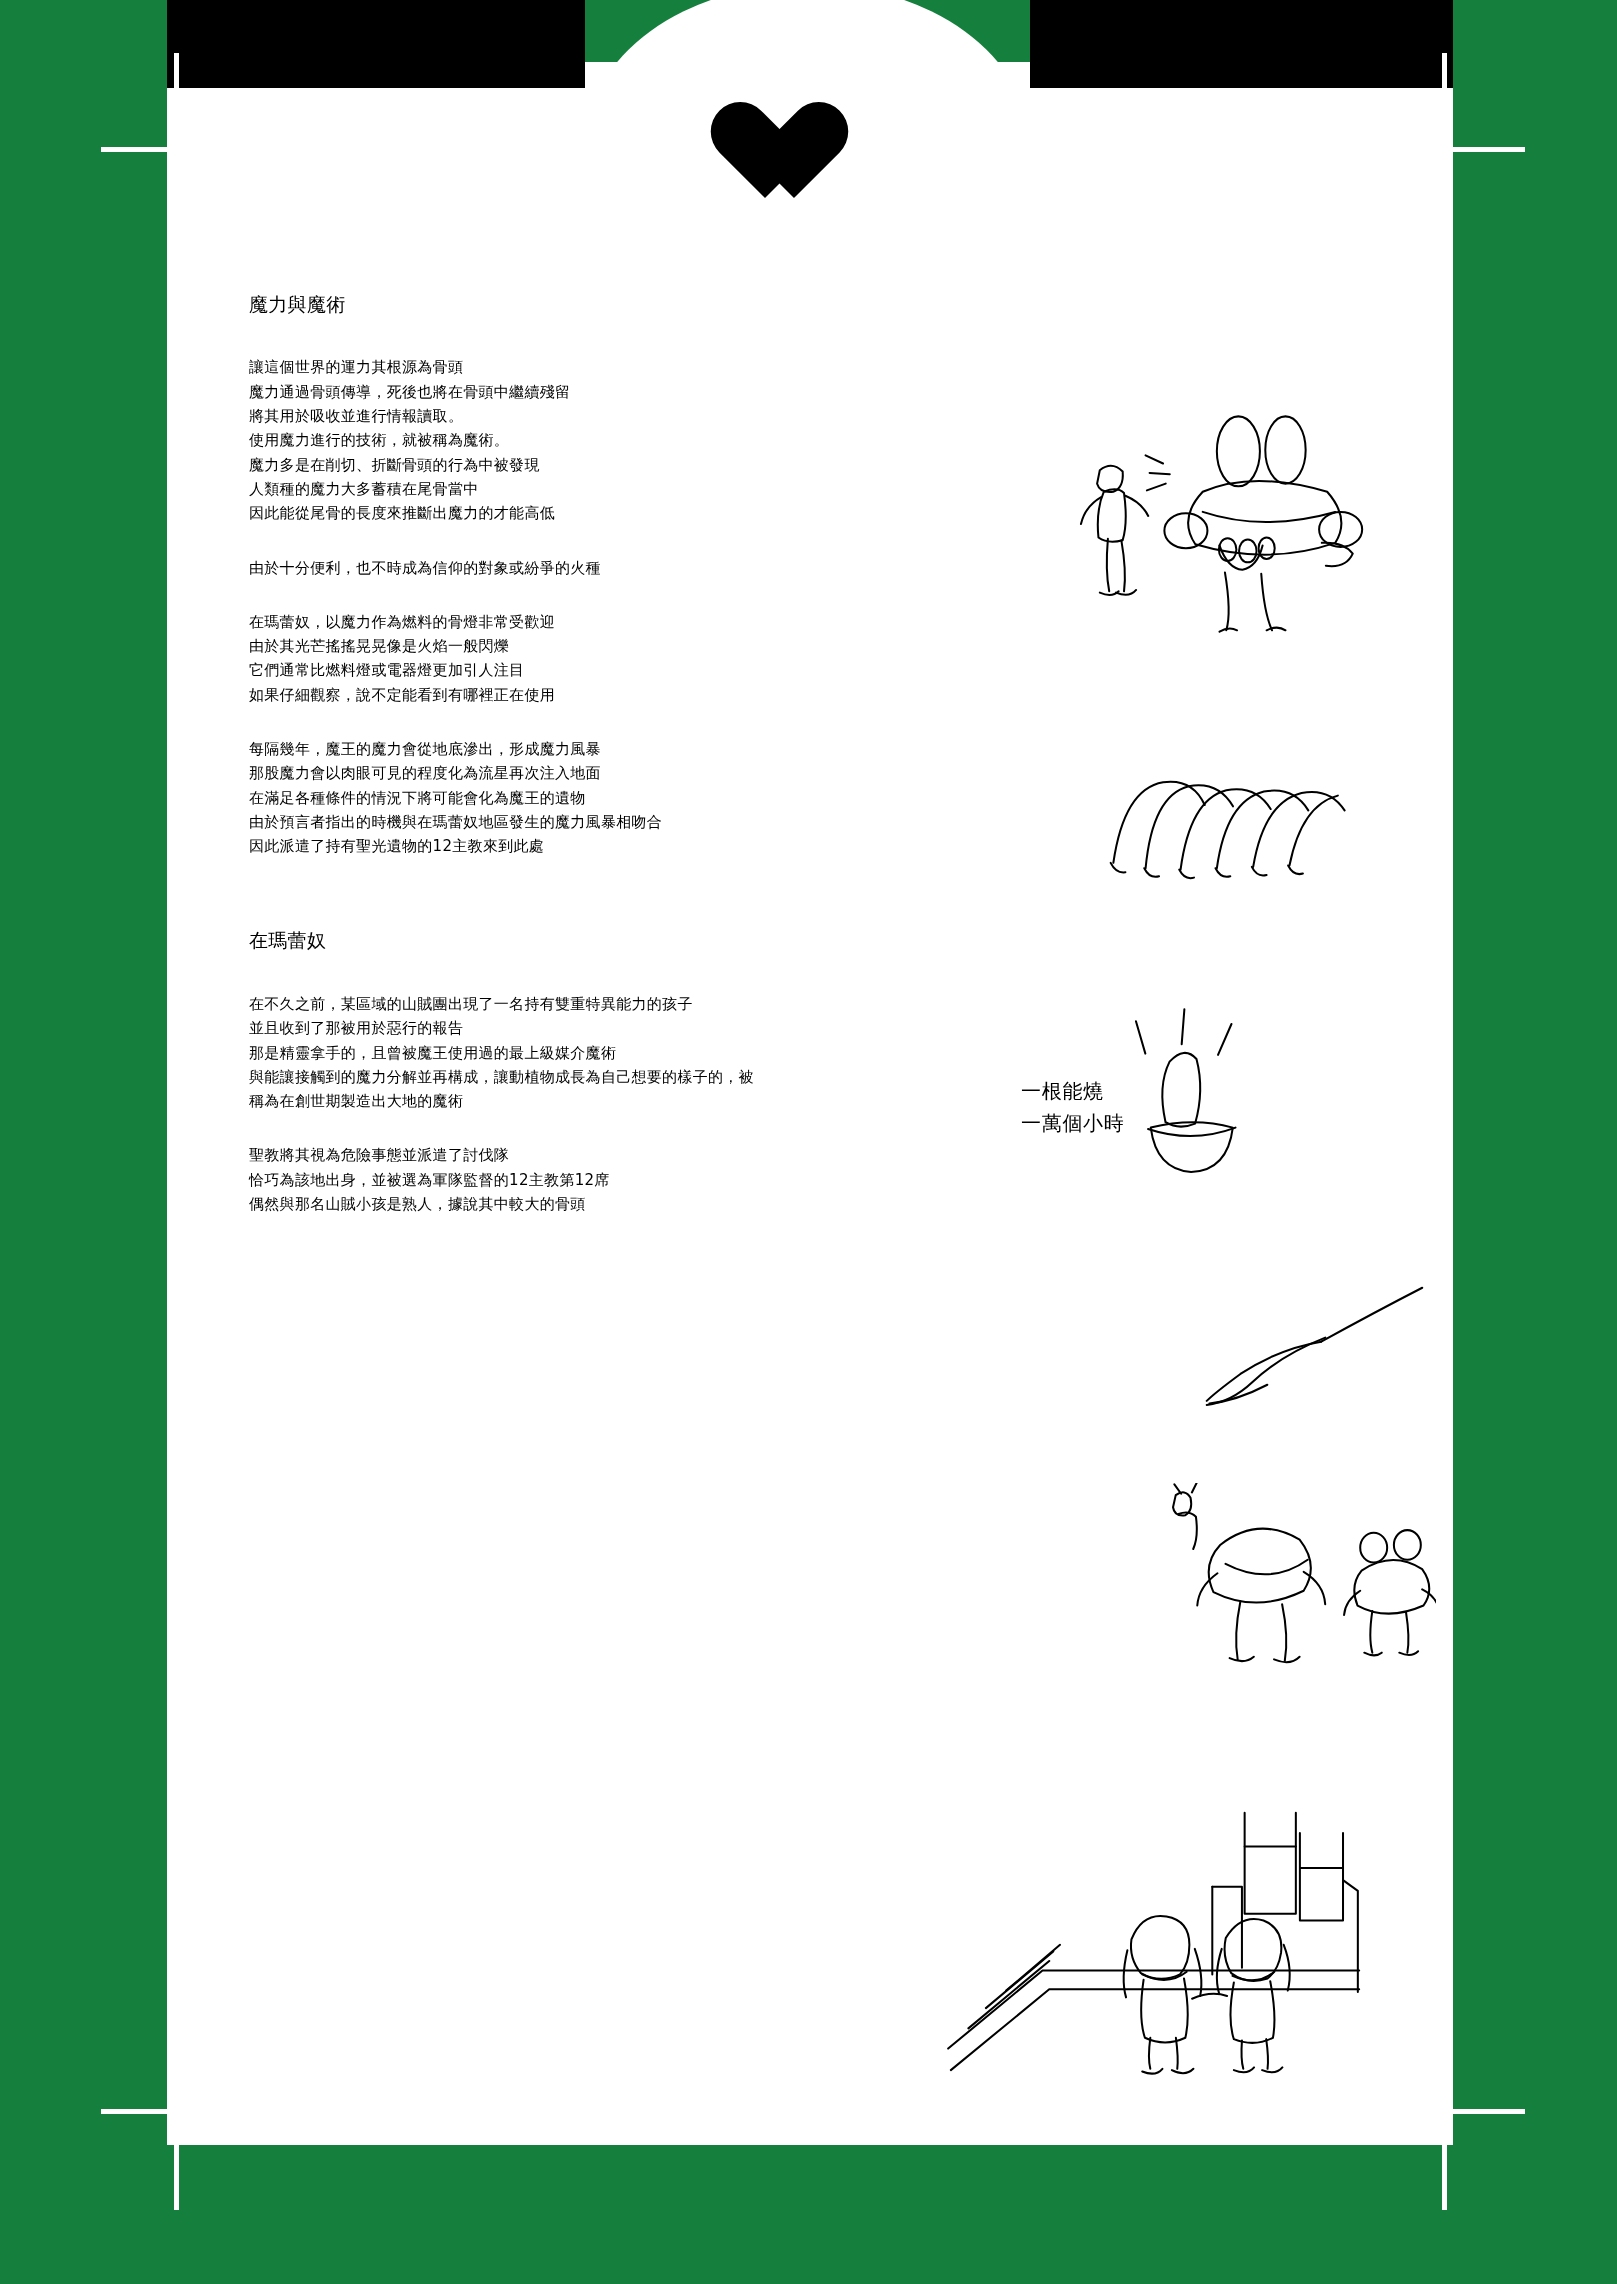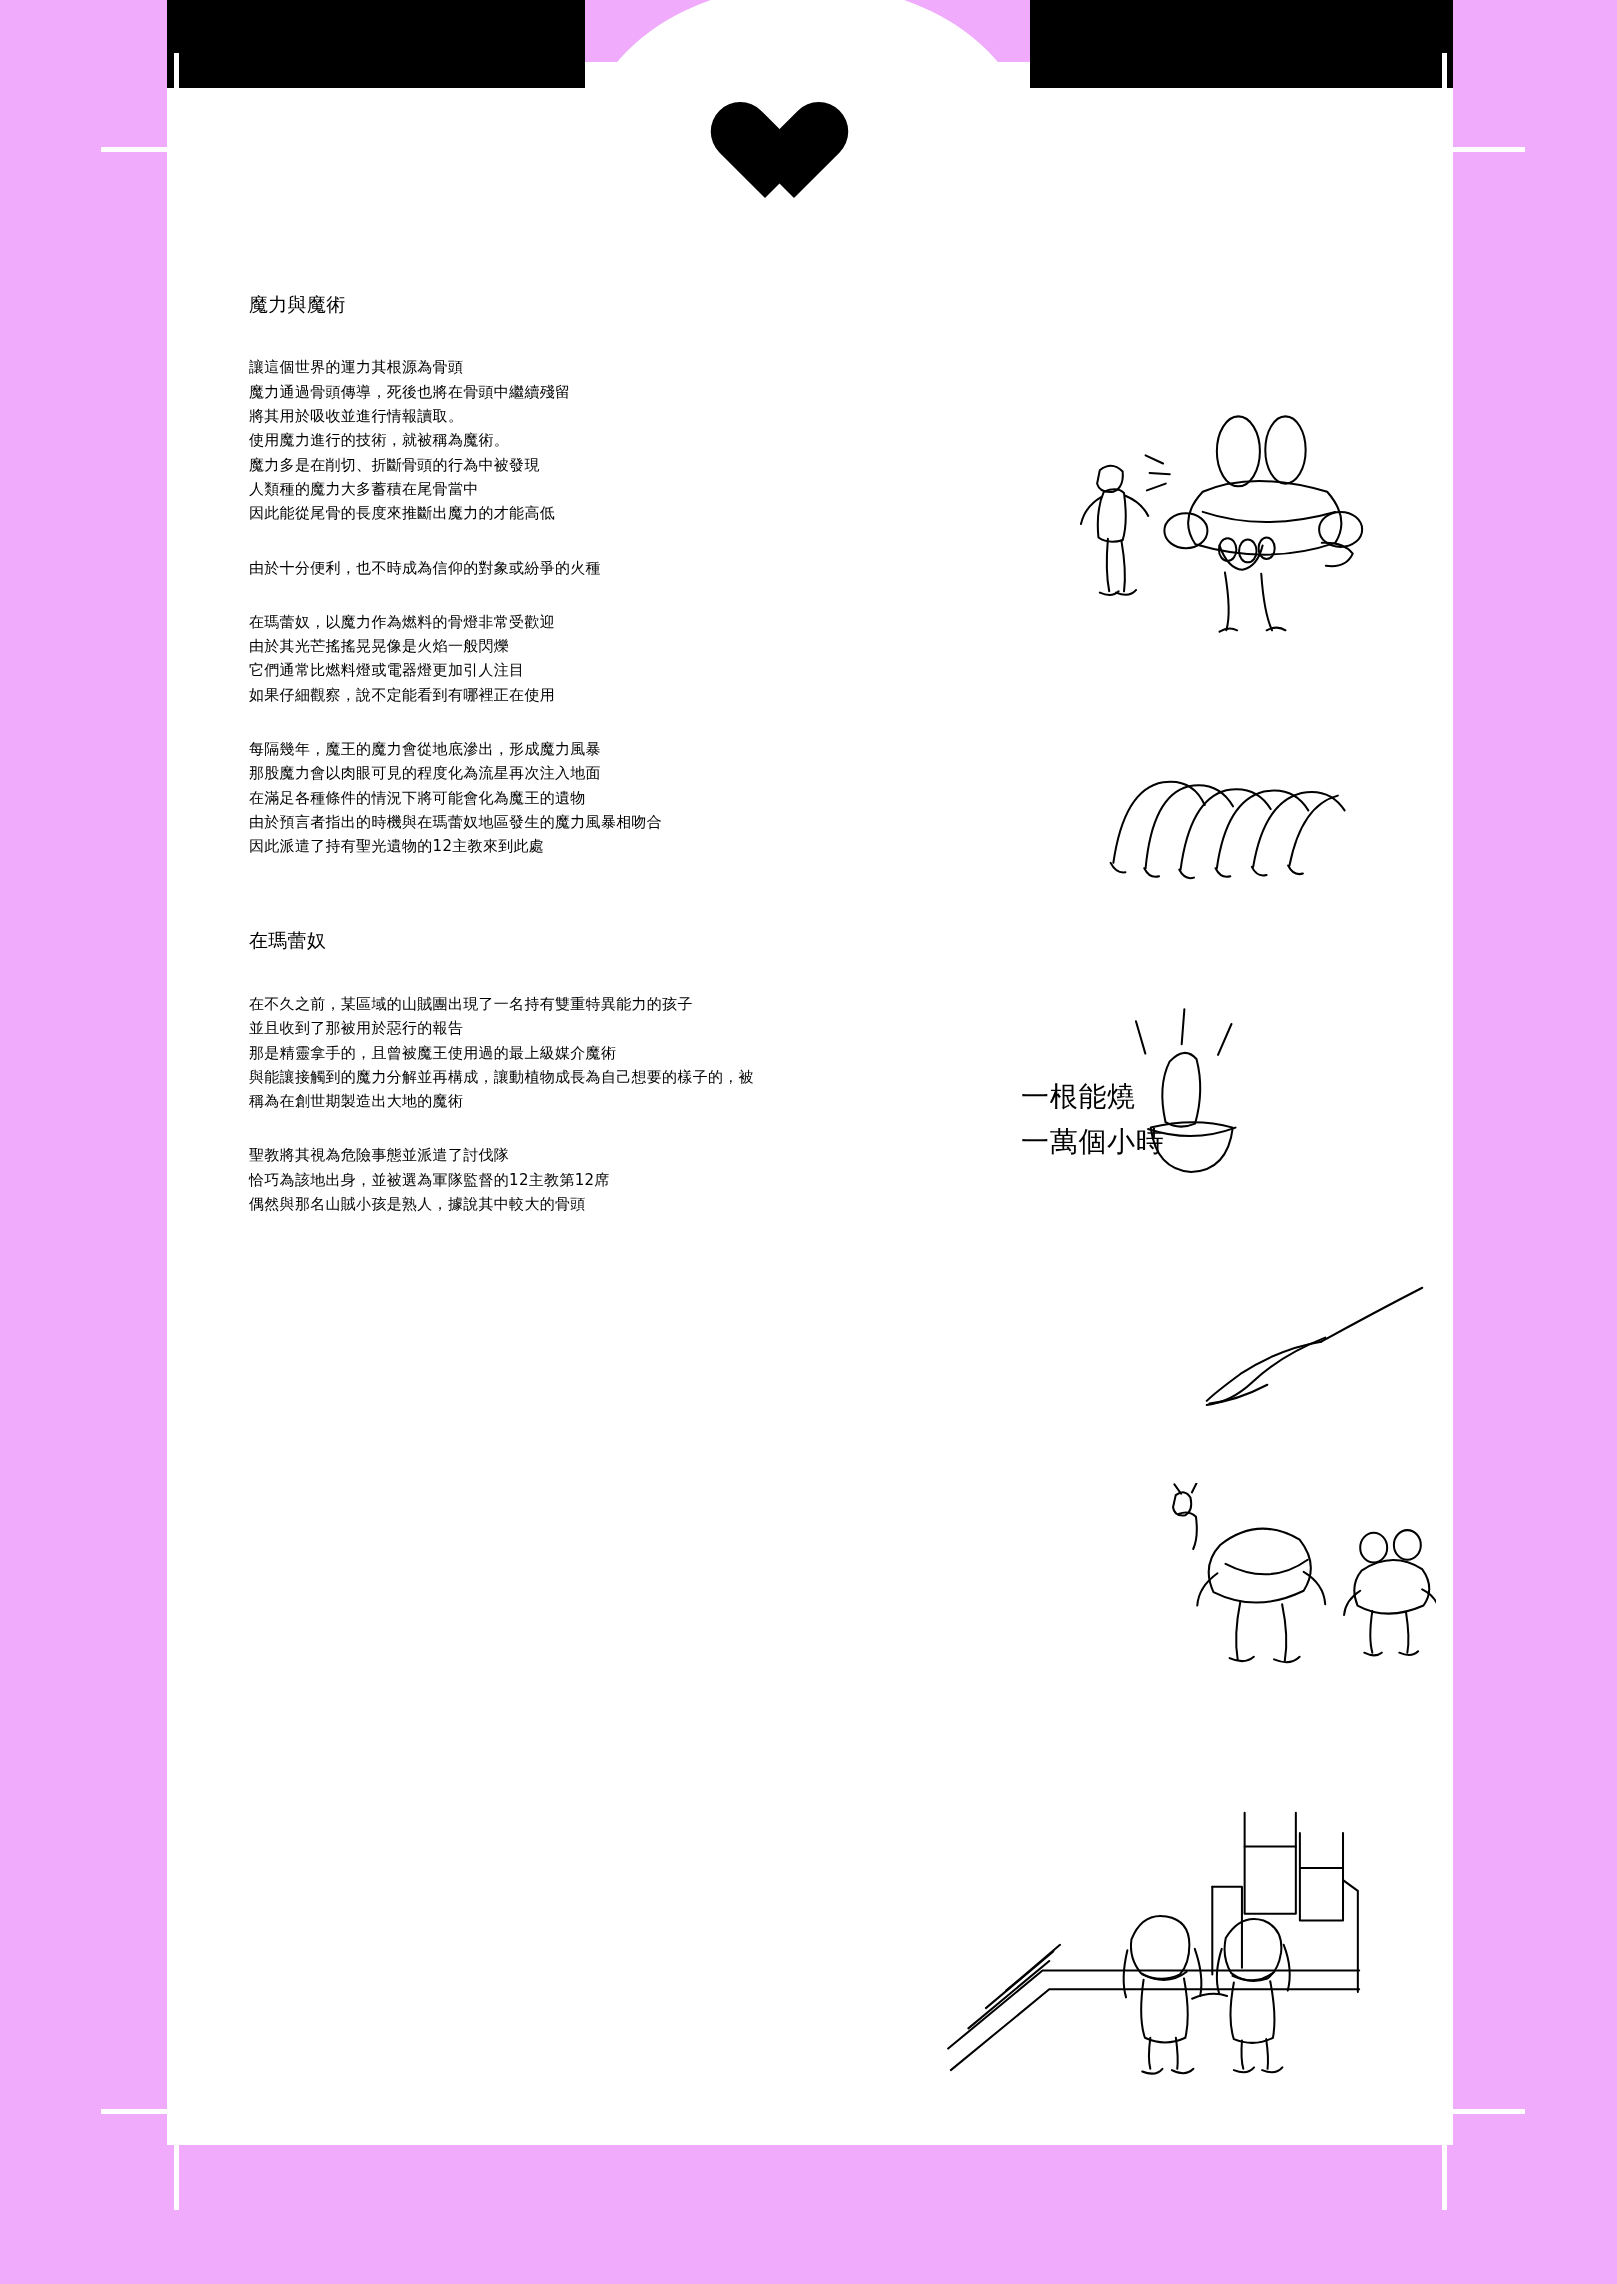--- a/index.html
+++ b/index.html
@@ -13,21 +13,21 @@
     position: relative;
     font-family: "DejaVu Sans", "Liberation Sans", sans-serif;
     overflow: hidden;
   }
 
   
   .page-frame {
     position: absolute;
     left: 0; top: 0;
     width: 1617px; height: 2284px;
-    background: #f0abfc;
+    background: #15803d;
   }
   .paper {
     position: absolute;
     left: 167px;
     top: 62px;
     width: 1286px;
     height: 2083px;
     background: #ffffff;
   }
   
@@ -115,21 +115,21 @@
   .sketch {
     position: absolute;
     pointer-events: none;
   }
   .sketch svg { display: block; }
 
   .lamp-caption {
     position: absolute;
     left: 1021px;
     top: 1075px;
-    font-size: 28px;
+    font-size: 20px;
     line-height: 1.6;
     color: #000000;
     letter-spacing: 0.7px;
     white-space: pre-line;
   }
 </style>
 </head>
 <body>
 
 <div class="page-frame">

